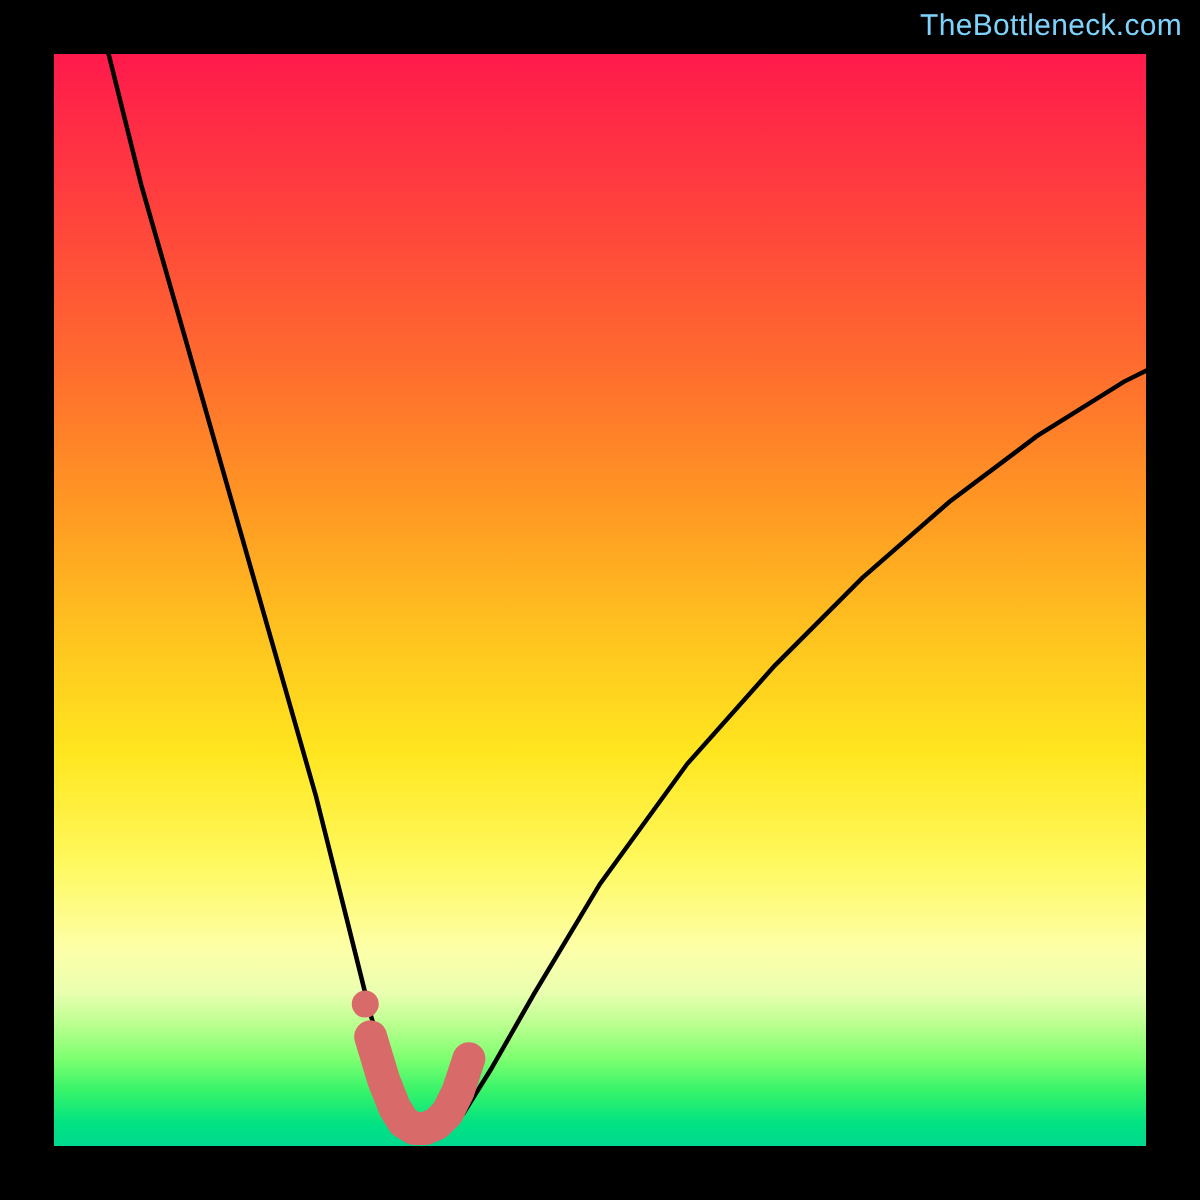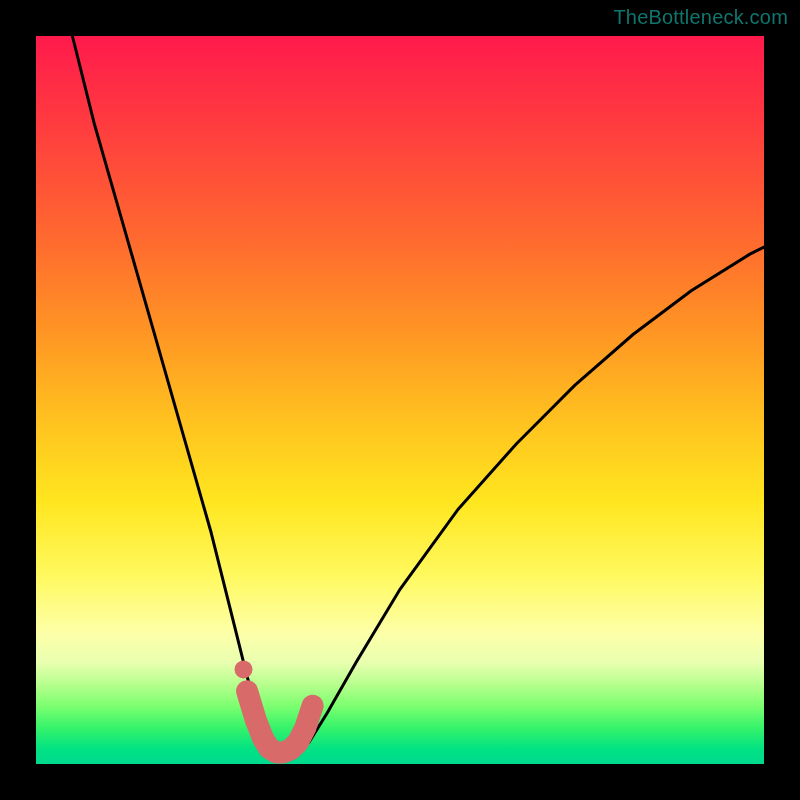--- a/index.html
+++ b/index.html
@@ -41,21 +41,21 @@
       #7dff70 92%,
       #36f36a 95%,
       #00e283 98%,
       #00d98f 100%
     );
   }
   .watermark {
     position: absolute;
     top: 6px;
     right: 12px;
-    color: #0f766e;
+    color: #7dd3fc;
     font-size: 20px;
     font-weight: 500;
     letter-spacing: 0.2px;
     user-select: none;
   }
   svg.curve {
     position: absolute;
     top: 0;
     left: 0;
     width: 728px;

